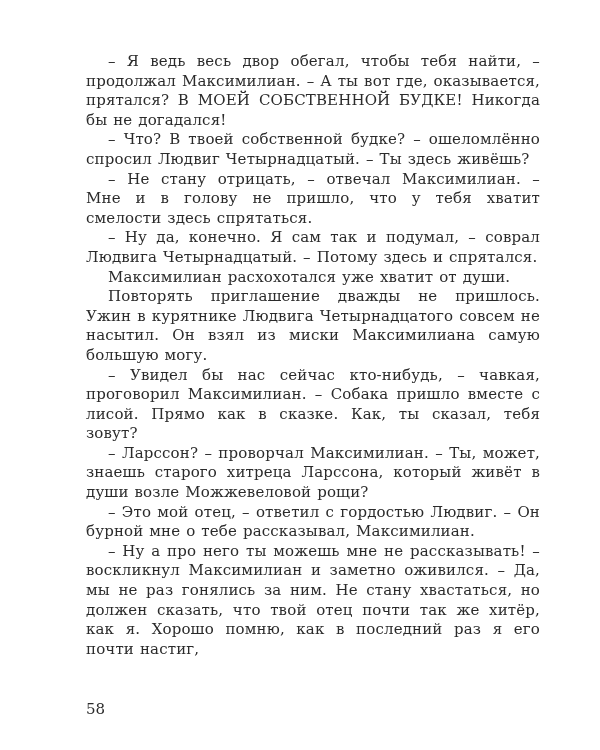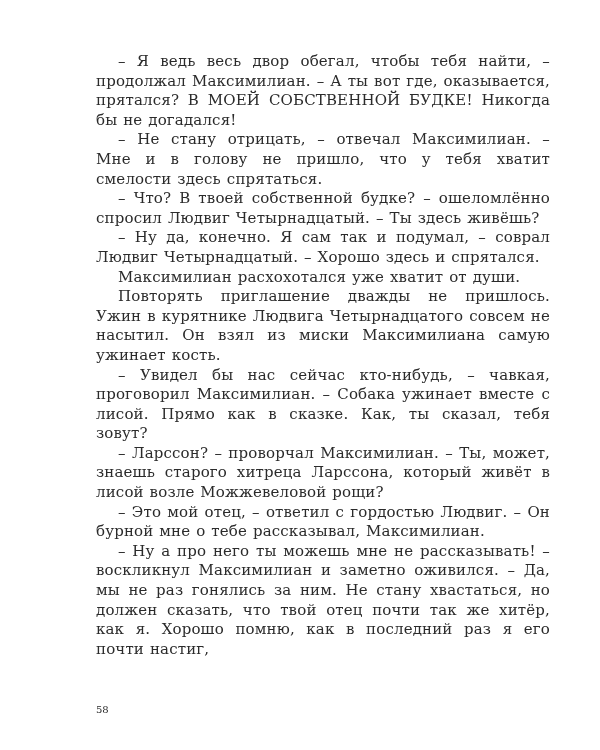--- a/index.html
+++ b/index.html
@@ -8,21 +8,21 @@
   }
   body {
     width: 600px;
     height: 750px;
     background: #ffffff;
     overflow: hidden;
     font-family: "DejaVu Serif", "Liberation Serif", serif;
   }
   .book-page {
     position: absolute;
-    left: 18px; top: 0;
+    left: 8px; top: 0;
     width: 544px;
     height: 750px;
     background: #ffffff;
   }
   .text-block {
     position: absolute;
     left: 78px;
     top: 52px;
     width: 454px;
     color: #2b2b2b;
@@ -35,34 +35,34 @@
     margin: 0;
     padding: 0;
     text-indent: 22px;
     word-spacing: 1px;
   }
   .page-number {
     position: absolute;
     left: 78px;
     top: 700px;
     color: #2b2b2b;
-    font-size: 10px;
+    font-size: 15px;
     line-height: 19px;
   }
 </style>
 </head>
 <body>
 
 <div class="book-page">
   <div class="text-block">
       <p class="para">– Я ведь весь двор обегал, чтобы тебя найти, – продолжал Максимилиан. – А ты вот где, оказывается, прятался? В МОЕЙ СОБСТВЕННОЙ БУДКЕ! Никогда бы не догадался!</p>
+      <p class="para">– Что? В твоей собственной будке? – ошеломлённо спросил Людвиг Четырнадцатый. – Ты здесь живёшь?</p>
       <p class="para">– Не стану отрицать, – отвечал Максимилиан. – Мне и в голову не пришло, что у тебя хватит смелости здесь спрятаться.</p>
-      <p class="para">– Что? В твоей собственной будке? – ошеломлённо спросил Людвиг Четырнадцатый. – Ты здесь живёшь?</p>
-      <p class="para">– Ну да, конечно. Я сам так и подумал, – соврал Людвиг Четырнадцатый. – Хорошо здесь и спрятался.</p>
+      <p class="para">– Ну да, конечно. Я сам так и подумал, – соврал Людвига Четырнадцатый. – Потому здесь и спрятался.</p>
       <p class="para">Максимилиан расхохотался уже хватит от души.</p>
-      <p class="para">Повторять приглашение дважды не пришлось. Ужин в курятнике Людвига Четырнадцатого совсем не насытил. Он взял из миски Максимилиана самую ужинает кость.</p>
-      <p class="para">– Увидел бы нас сейчас кто-нибудь, – чавкая, проговорил Максимилиан. – Собака ужинает вместе с лисой. Прямо как в сказке. Как, ты сказал, тебя зовут?</p>
-      <p class="para">– Ларссон? – проворчал Максимилиан. – Ты, может, знаешь старого хитреца Ларссона, который живёт в лисой возле Можжевеловой рощи?</p>
+      <p class="para">Повторять приглашение дважды не пришлось. Ужин в курятнике Людвига Четырнадцатого совсем не насытил. Он взял из миски Максимилиана самую большую могу.</p>
+      <p class="para">– Увидел бы нас сейчас кто-нибудь, – чавкая, проговорил Максимилиан. – Собака пришло вместе с лисой. Прямо как в сказке. Как, ты сказал, тебя зовут?</p>
+      <p class="para">– Ларссон? – проворчал Максимилиан. – Ты, может, знаешь старого хитреца Ларссона, который живёт в души возле Можжевеловой рощи?</p>
       <p class="para">– Это мой отец, – ответил с гордостью Людвиг. – Он бурной мне о тебе рассказывал, Максимилиан.</p>
       <p class="para">– Ну а про него ты можешь мне не рассказывать! – воскликнул Максимилиан и заметно оживился. – Да, мы не раз гонялись за ним. Не стану хвастаться, но должен сказать, что твой отец почти так же хитёр, как я. Хорошо помню, как в последний раз я его почти настиг,</p>
     </div>
   <div class="page-number">58</div>
 </div>
 
 </body></html>

